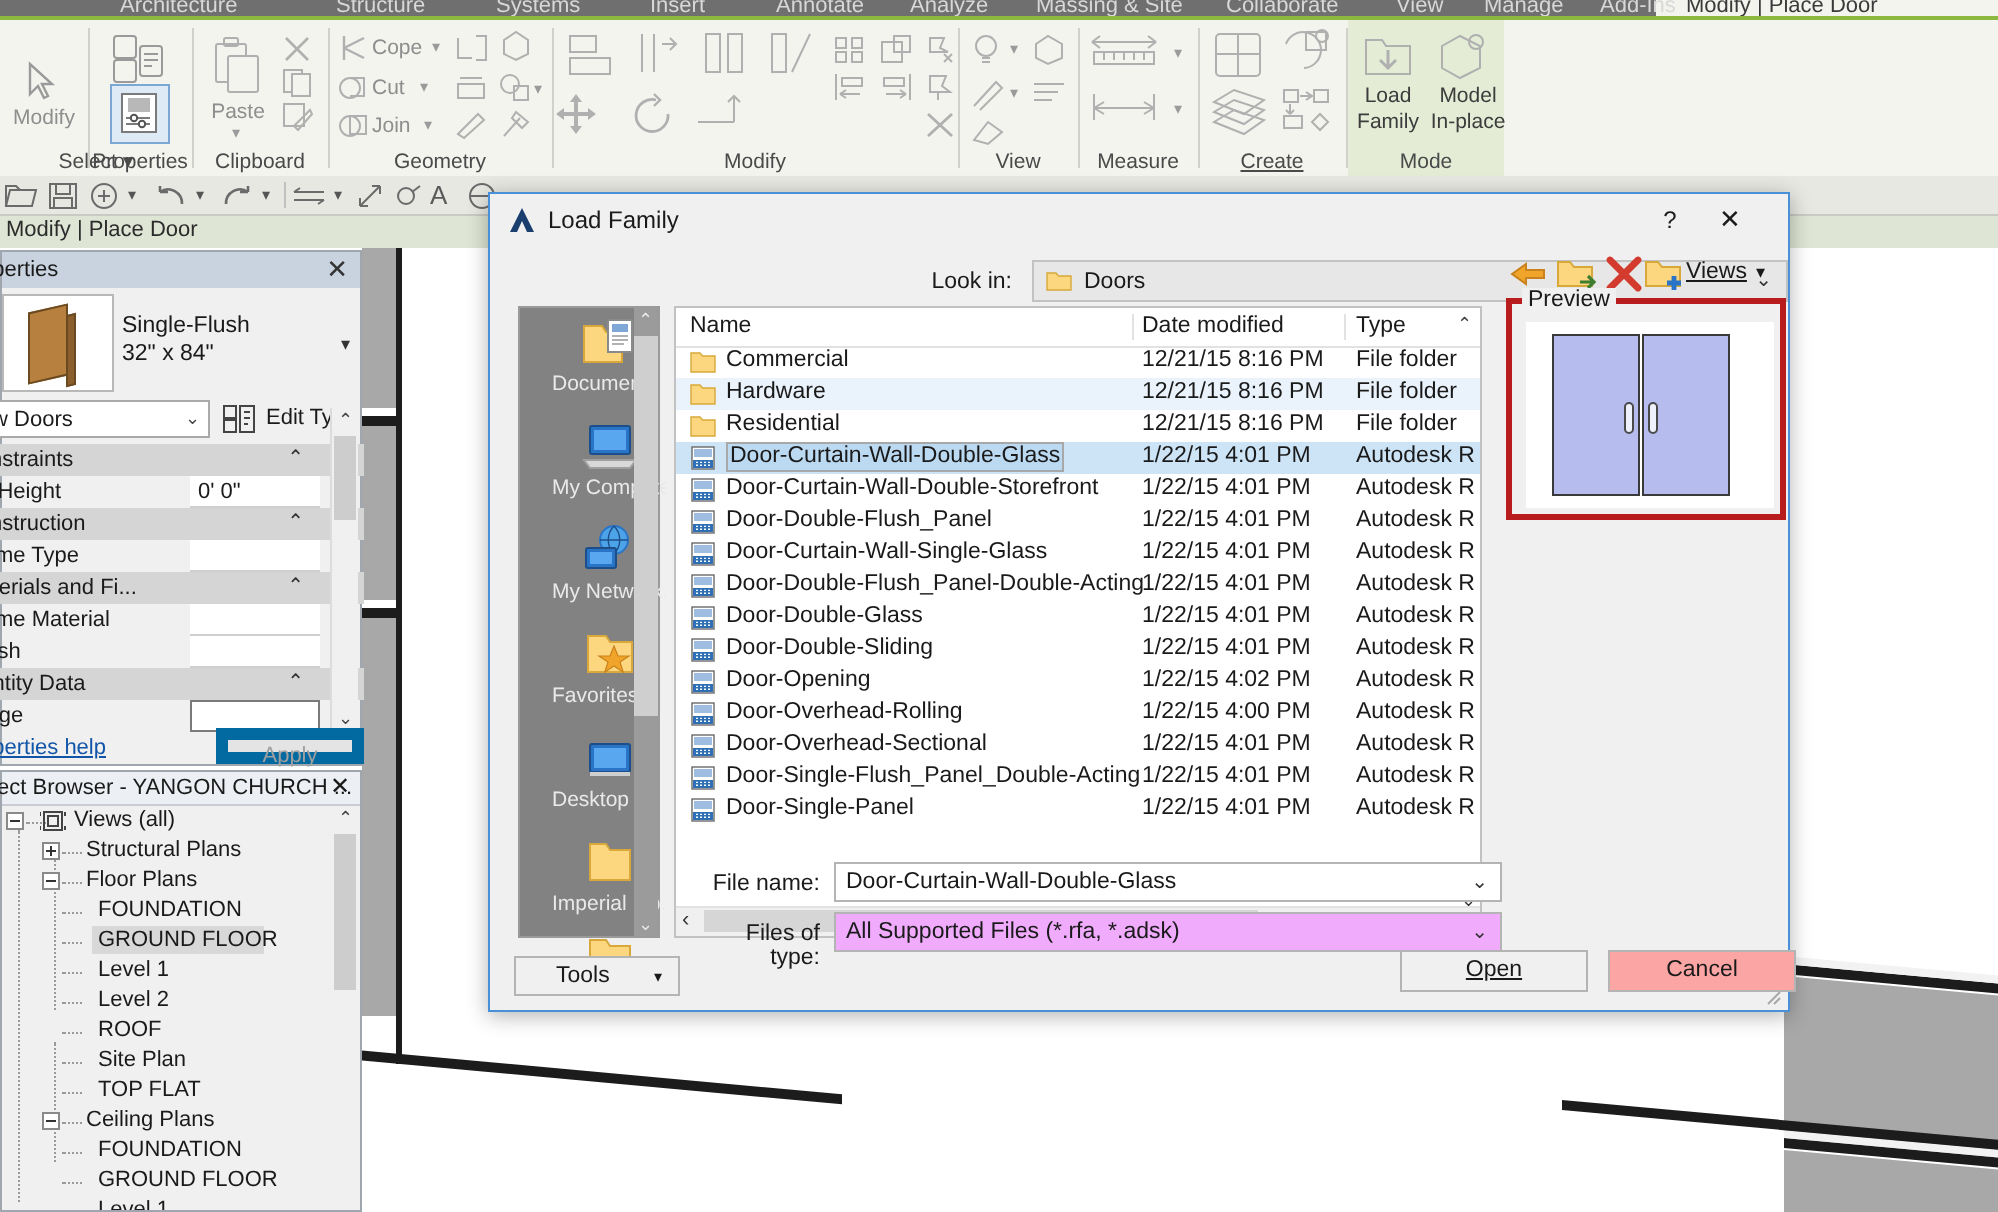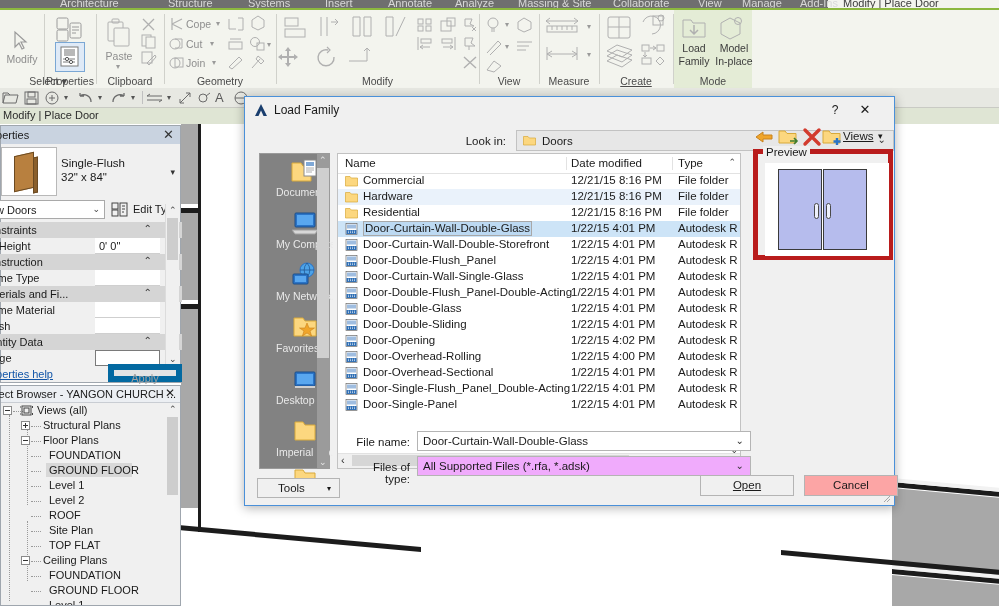--- a/index.html
+++ b/index.html
@@ -125,21 +125,21 @@
   #fcol-v .dn{position:absolute;right:2px;bottom:0;font-size:9px;color:#333;}
   #fhscroll{position:absolute;left:0;bottom:0;width:100%;height:14px;background:#f0f0f0;border-top:1px solid #e2e2e2;}
   #fhscroll .lt{position:absolute;left:3px;top:0px;font-size:11px;color:#333;}
   #fhscroll .rt{position:absolute;right:3px;top:0px;font-size:11px;color:#333;}
   #fhscroll .th{position:absolute;left:14px;top:1px;width:277px;height:11px;background:#d6d6d6;}
 
   #prevtools{position:absolute;left:508px;top:30px;width:140px;height:24px;}
   #prevtools .ti{position:absolute;top:0;width:22px;height:20px;cursor:pointer;}
   #prevtools .views{position:absolute;left:90px;top:3px;font-size:11.5px;color:#1a1a1a;cursor:pointer;}
   #prevtools .vcar{position:absolute;left:125px;top:4px;font-size:9px;}
-  #prevgrp{position:absolute;left:508px;top:52px;width:140px;height:111px;border:5px solid #b91c1c;box-sizing:border-box;}
+  #prevgrp{position:absolute;left:508px;top:52px;width:140px;height:111px;border:3px solid #b91c1c;box-sizing:border-box;}
   #prevgrp .cap{position:absolute;left:5px;top:-8px;background:#f0f0f0;padding:0 3px;font-size:11.5px;}
   #prevcanvas{position:absolute;left:7px;top:9px;width:124px;height:93px;background:#fff;}
   .dleaf{position:absolute;background:#b6bced;border:1px solid #3a3a3a;box-sizing:border-box;}
   .dhandle{position:absolute;width:5px;height:16px;border:1px solid #4a4a4a;border-radius:3px;background:#eef0fb;box-sizing:border-box;}
 
   #fn-lbl{position:absolute;left:110px;top:339px;width:55px;text-align:right;font-size:11.5px;}
   #fn-box{position:absolute;left:172px;top:334px;width:334px;height:20px;background:#fff;border:1px solid #b4b4b4;box-sizing:border-box;}
   #fn-box .v{position:absolute;left:5px;top:3px;font-size:11.5px;}
   #fn-box .c{position:absolute;right:6px;top:3px;font-size:10px;color:#333;}
   #ft-lbl{position:absolute;left:100px;top:364px;width:65px;text-align:right;font-size:11.5px;}

